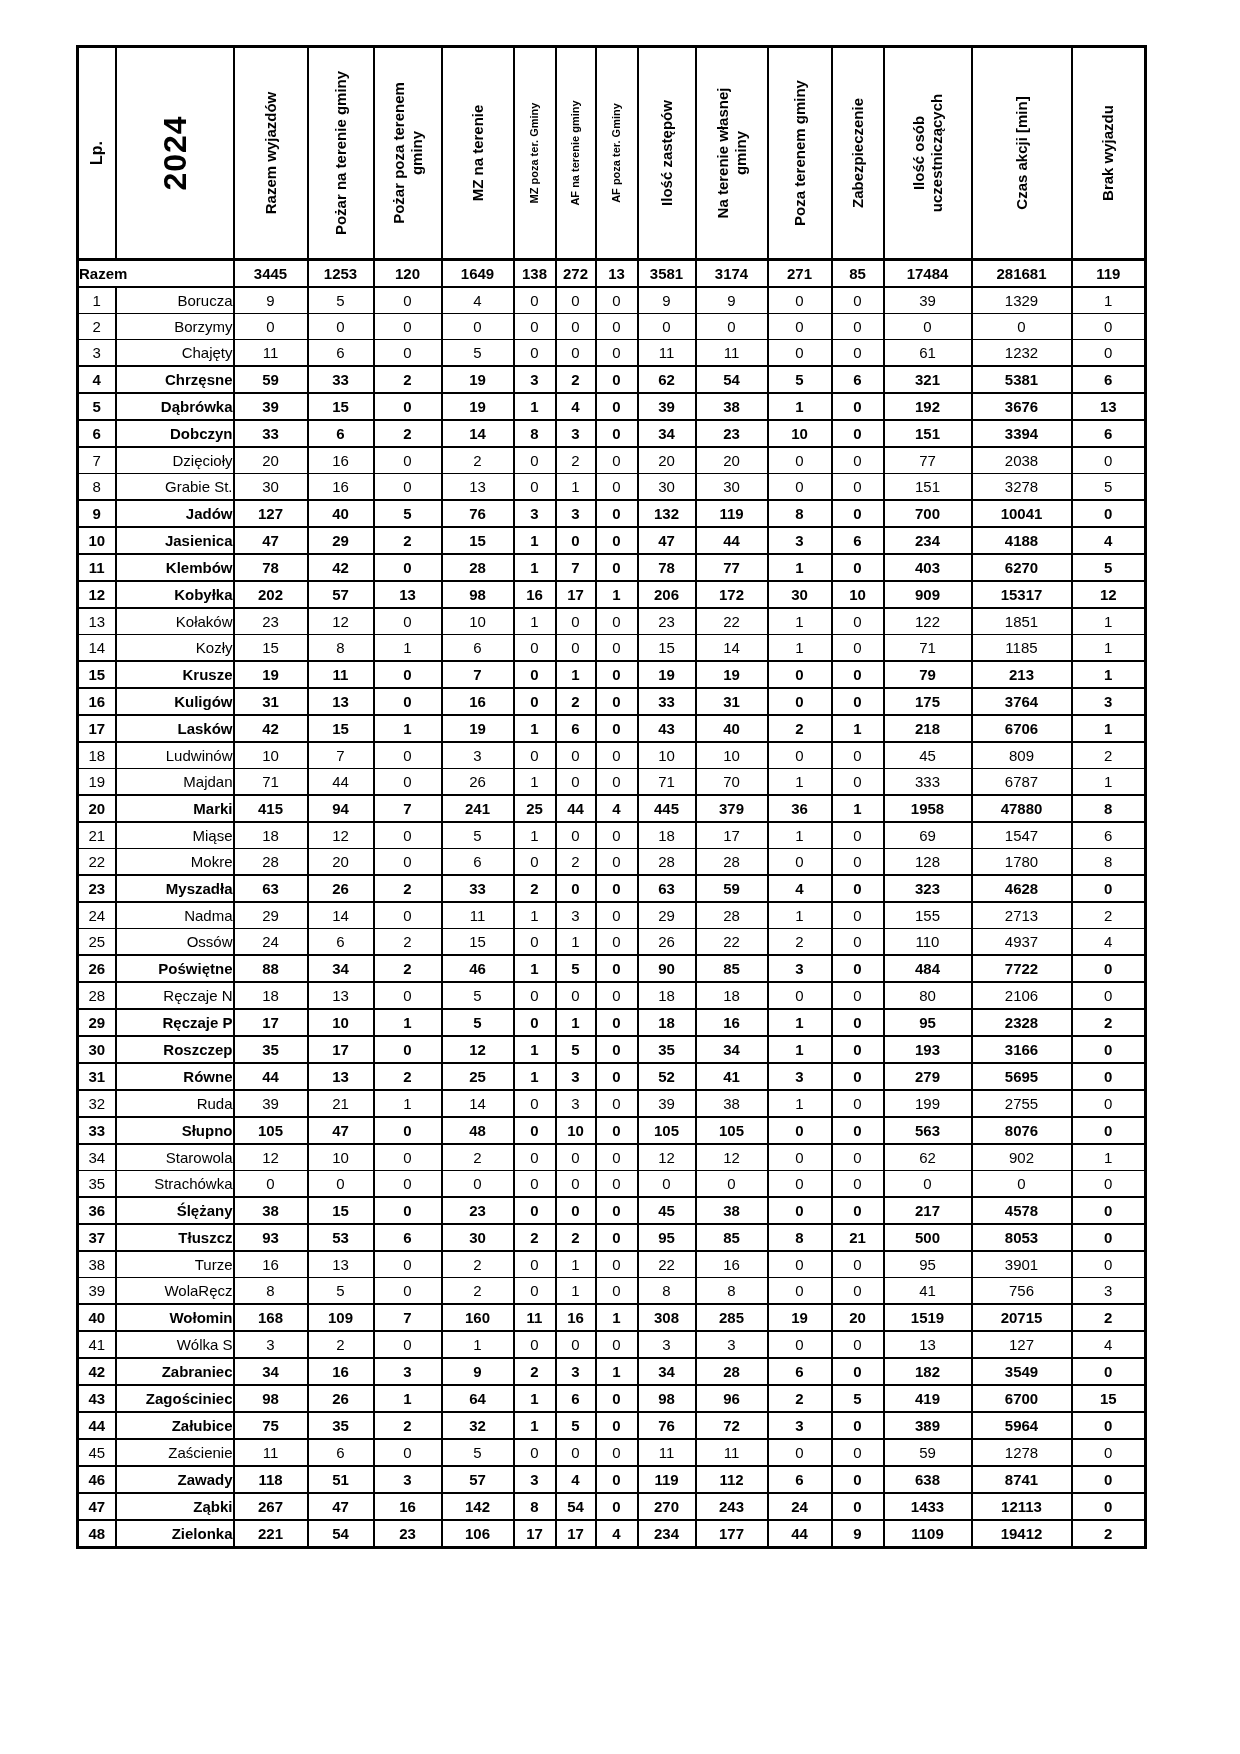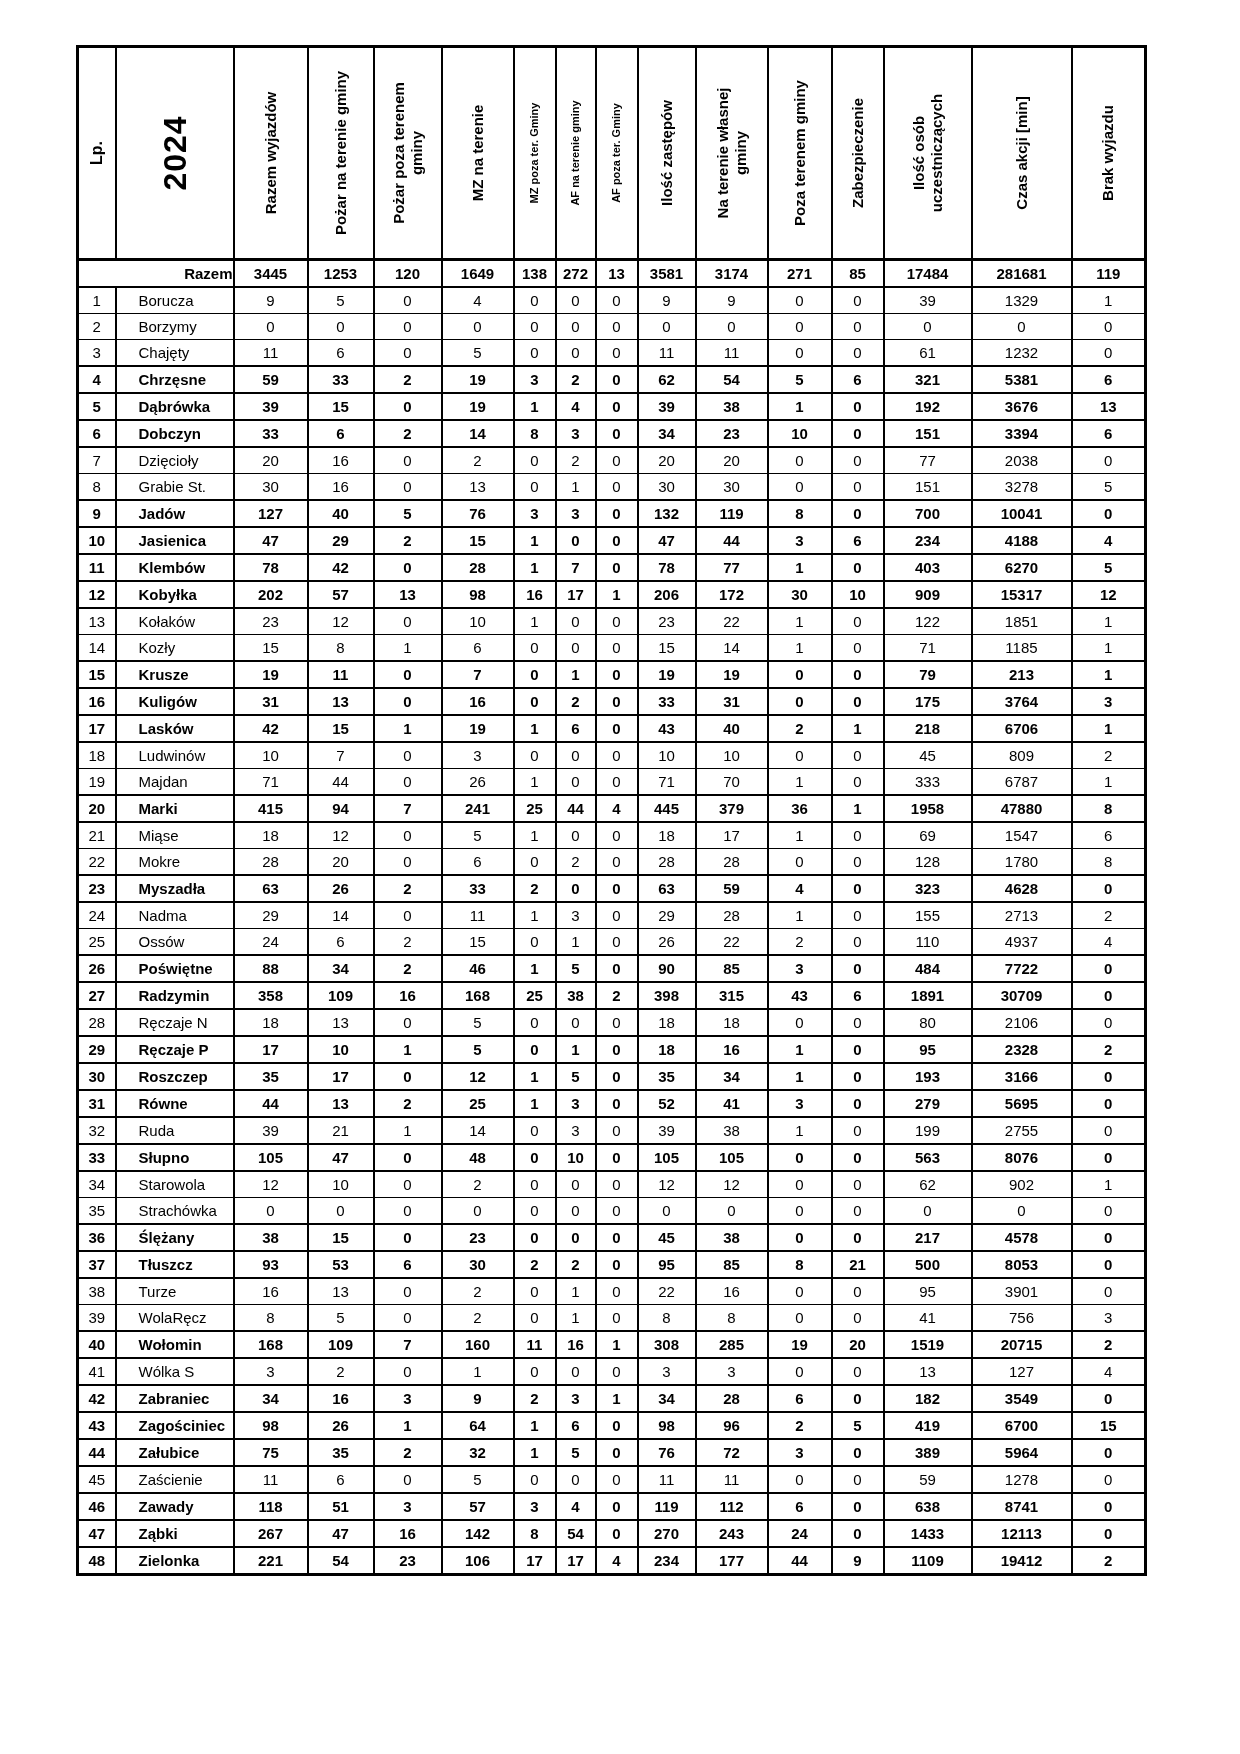--- a/index.html
+++ b/index.html
@@ -52,34 +52,34 @@
   .rot.year  { font-size: 32px; letter-spacing: 1px; }
   .rot.lp    { font-size: 16px; }
   tbody tr { height: 25px; }
   tbody td {
     font-size: 15px;
     text-align: center;
     vertical-align: middle;
     line-height: 25px;
   }
   tbody td.name {
-    text-align: left;
+    text-align: right;
     padding-left: 22px;
   }
   tr.bold td {
     font-weight: bold;
     border-top-width: 2px;
     border-bottom-width: 2px;
   }
   tr.summary td {
     font-weight: bold;
     border-top-width: 3px;
     border-bottom-width: 2px;
   }
-  tr.summary td.name { text-align: right; padding-left: 0; }
+  tr.summary td.name { text-align: left; padding-left: 0; }
 </style>
 </head>
 <body>
 
 <div class="page">
   <table class="stats">
     <colgroup>
       <col style="width:38px">
         <col style="width:118px">
         <col style="width:74px">
@@ -633,38 +633,20 @@
           <td>5</td>
           <td>0</td>
           <td>90</td>
           <td>85</td>
           <td>3</td>
           <td>0</td>
           <td>484</td>
           <td>7722</td>
           <td>0</td>
         </tr>
-        <tr class="bold">
-          <td>27</td>
-          <td class="name">Radzymin</td>
-          <td>358</td>
-          <td>109</td>
-          <td>16</td>
-          <td>168</td>
-          <td>25</td>
-          <td>38</td>
-          <td>2</td>
-          <td>398</td>
-          <td>315</td>
-          <td>43</td>
-          <td>6</td>
-          <td>1891</td>
-          <td>30709</td>
-          <td>0</td>
-        </tr>
         <tr>
           <td>28</td>
           <td class="name">Ręczaje N</td>
           <td>18</td>
           <td>13</td>
           <td>0</td>
           <td>5</td>
           <td>0</td>
           <td>0</td>
           <td>0</td>

